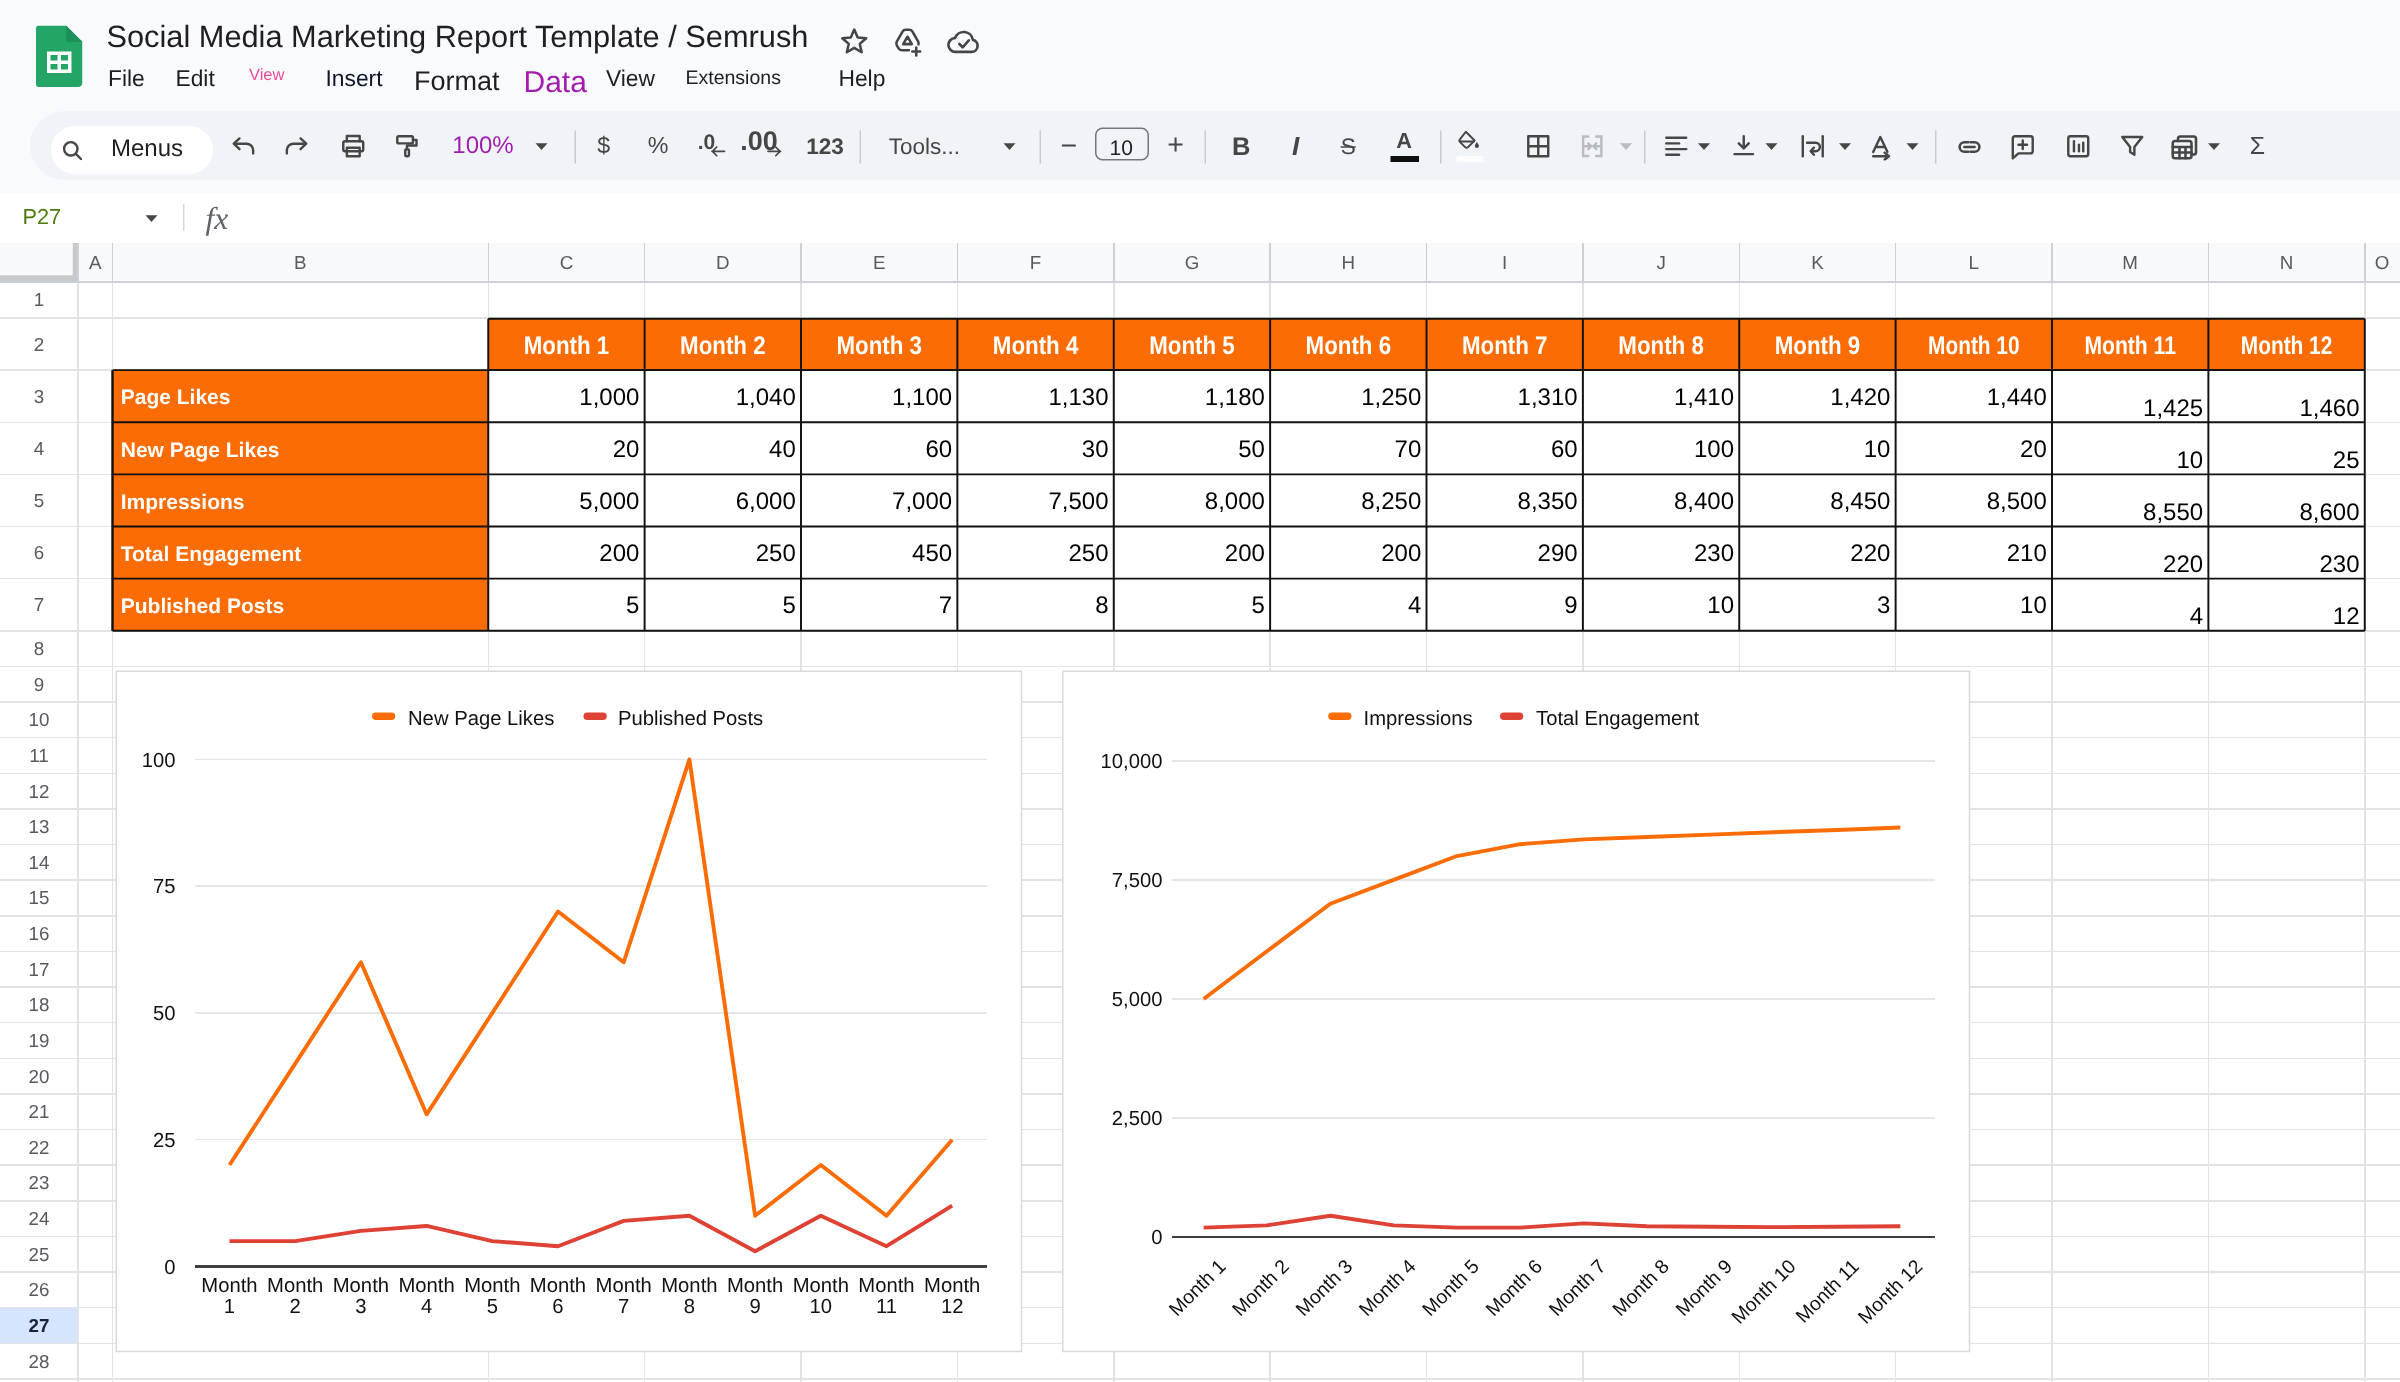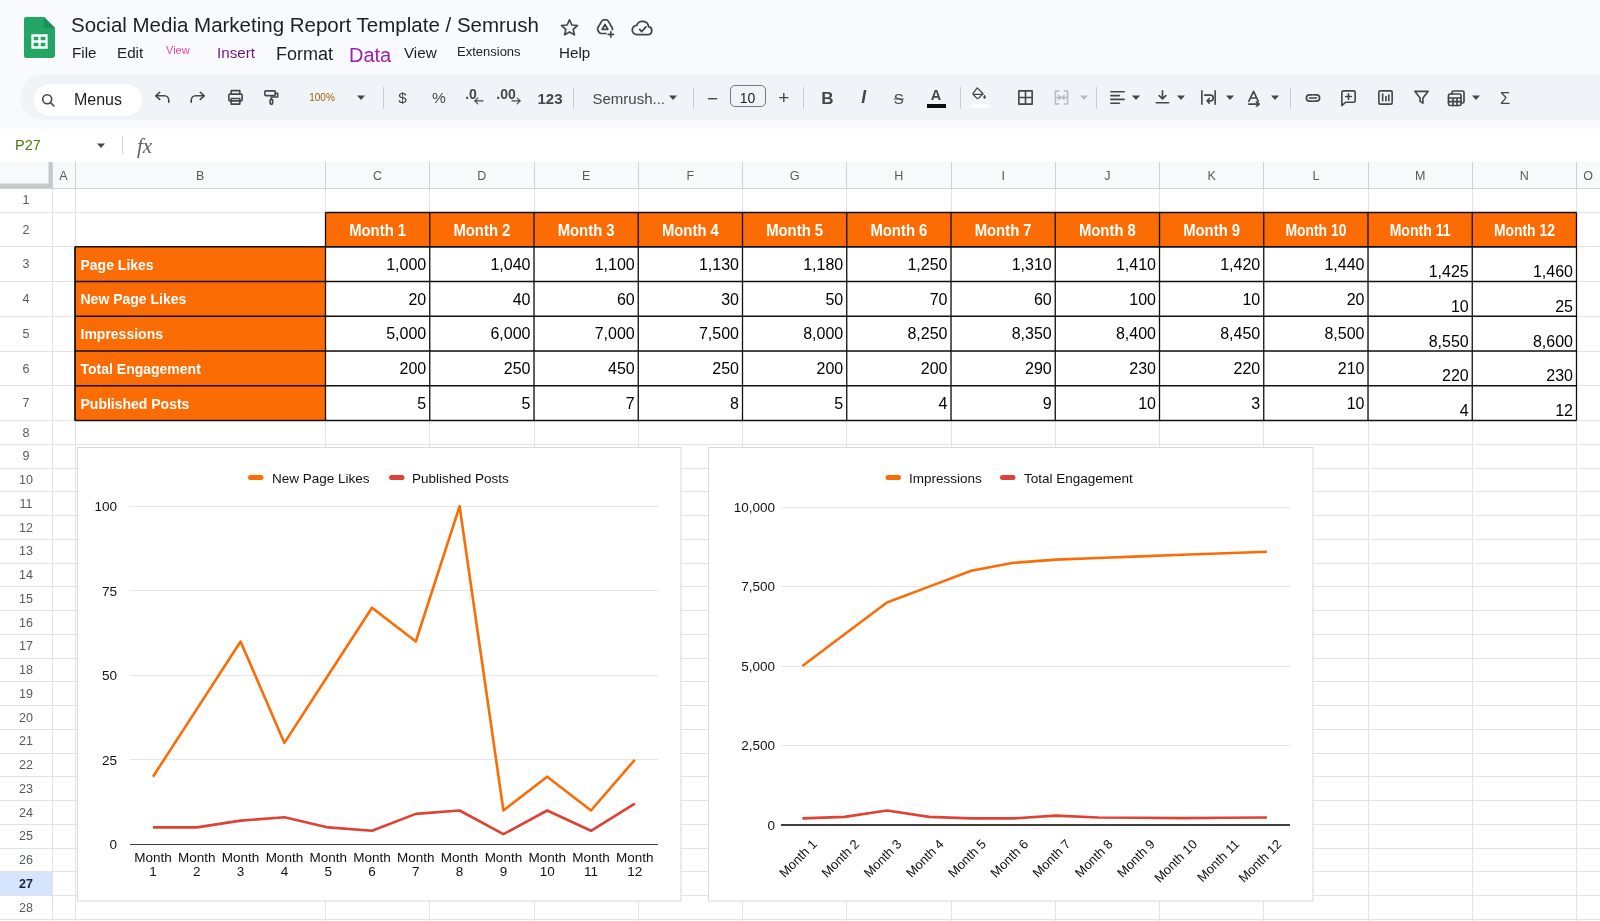--- a/index.html
+++ b/index.html
@@ -24,21 +24,21 @@
     <circle cx="15.3" cy="15.8" r="4" fill="#f8fafd" stroke="none"></circle>
     <path d="M15.3 13.4 v4.8 M12.9 15.8 h4.8" stroke-width="1.55"></path>
   </svg>
 <svg style="position:absolute;left:631.0px;top:16.5px" width="22" height="22" viewBox="0 0 20 20" fill="none" stroke="#444746" stroke-width="1.7" stroke-linecap="round" stroke-linejoin="round">
     <path d="M5.5 16 a4.2 4.2 0 0 1 -0.3 -8.4 A5.6 5.6 0 0 1 16 8.7 a3.7 3.7 0 0 1 -0.9 7.3 Z" stroke-width="1.6"></path>
     <path d="M7.8 11.2 L9.8 13.2 L13.5 9.0" stroke-width="1.6"></path>
   </svg>
 <div style="position:absolute;left:72px;top:44.5px;font-size:15.2px;color:#1f1f1f;line-height:1">File</div>
 <div style="position:absolute;left:117px;top:44.5px;font-size:15.2px;color:#1f1f1f;line-height:1">Edit</div>
 <div style="position:absolute;left:166px;top:44.5px;font-size:11px;color:#ec4899;line-height:1">View</div>
-<div style="position:absolute;left:217px;top:44.5px;font-size:15.2px;color:#701a75;line-height:1">Insert</div>
+<div style="position:absolute;left:217px;top:44.5px;font-size:15.2px;color:#0f172a;line-height:1">Insert</div>
 <div style="position:absolute;left:276px;top:44.5px;font-size:18px;color:#1f1f1f;line-height:1">Format</div>
 <div style="position:absolute;left:349px;top:44.5px;font-size:20px;color:#a21caf;line-height:1">Data</div>
 <div style="position:absolute;left:404px;top:44.5px;font-size:15.2px;color:#1f1f1f;line-height:1">View</div>
 <div style="position:absolute;left:457px;top:44.5px;font-size:13px;color:#1f1f1f;line-height:1">Extensions</div>
 <div style="position:absolute;left:559px;top:44.5px;font-size:15.2px;color:#1f1f1f;line-height:1">Help</div>
 <div style="position:absolute;left:34px;top:84px;width:108px;height:31.5px;background:#fff;border-radius:16px;box-shadow:0 0 0 0 #0000"></div>
 <svg style="position:absolute;left:40.0px;top:91.5px" width="16" height="16" viewBox="0 0 20 20" fill="none" stroke="#444746" stroke-width="1.7" stroke-linecap="round" stroke-linejoin="round">
     <circle cx="9" cy="9" r="5.6" stroke-width="2"></circle>
     <line x1="13.2" y1="13.2" x2="17.5" y2="17.5" stroke-width="2"></line>
   </svg>
@@ -54,43 +54,43 @@
 <svg style="position:absolute;left:225.5px;top:88.0px" width="19" height="19" viewBox="0 0 20 20" fill="none" stroke="#444746" stroke-width="1.7" stroke-linecap="round" stroke-linejoin="round">
     <path d="M5.5 6.5 V2.8 H14.5 V6.5"></path>
     <rect x="3" y="6.5" width="14" height="7" rx="1.2"></rect>
     <rect x="5.5" y="11" width="9" height="6"></rect>
   </svg>
 <svg style="position:absolute;left:261.5px;top:88.0px" width="19" height="19" viewBox="0 0 20 20" fill="none" stroke="#444746" stroke-width="1.7" stroke-linecap="round" stroke-linejoin="round">
     <rect x="3" y="3" width="11" height="5" rx="1"></rect>
     <path d="M14 5.5 h2.5 v4 H9.8 v2.6"></path>
     <rect x="8.6" y="12" width="2.6" height="5" rx="1"></rect>
   </svg>
-<div style="position:absolute;left:322.0px;top:97.5px;transform:translate(-50%,-50%);font-size:10px;font-weight:normal;color:#a16207;white-space:nowrap;line-height:1">100%</div>
+<div style="position:absolute;left:322.0px;top:97.5px;transform:translate(-50%,-50%);font-size:16px;font-weight:normal;color:#a21caf;white-space:nowrap;line-height:1">100%</div>
 <svg style="position:absolute;left:356.0px;top:94.5px" width="10" height="6" viewBox="0 0 10 6">
     <path d="M1 0.5 L5 5 L9 0.5 Z" fill="#444746"></path>
   </svg>
 <div style="position:absolute;left:382.5px;top:86.5px;width:1px;height:22px;background:#c7cad1"></div>
 <div style="position:absolute;left:572.5px;top:86.5px;width:1px;height:22px;background:#c7cad1"></div>
 <div style="position:absolute;left:692.5px;top:86.5px;width:1px;height:22px;background:#c7cad1"></div>
 <div style="position:absolute;left:802.5px;top:86.5px;width:1px;height:22px;background:#c7cad1"></div>
 <div style="position:absolute;left:960px;top:86.5px;width:1px;height:22px;background:#c7cad1"></div>
 <div style="position:absolute;left:1096px;top:86.5px;width:1px;height:22px;background:#c7cad1"></div>
 <div style="position:absolute;left:1289.5px;top:86.5px;width:1px;height:22px;background:#c7cad1"></div>
 <div style="position:absolute;left:402.5px;top:97.5px;transform:translate(-50%,-50%);font-size:15.5px;font-weight:normal;color:#444746;white-space:nowrap;line-height:1">$</div>
 <div style="position:absolute;left:438.8px;top:97.5px;transform:translate(-50%,-50%);font-size:15.5px;font-weight:normal;color:#444746;white-space:nowrap;line-height:1">%</div>
 <div style="position:absolute;left:471.0px;top:94.0px;transform:translate(-50%,-50%);font-size:14px;font-weight:bold;color:#444746;white-space:nowrap;line-height:1">.0</div>
 <svg style="position:absolute;left:471.5px;top:97.0px" width="13" height="13" viewBox="0 0 20 20" fill="none" stroke="#444746" stroke-width="1.7" stroke-linecap="round" stroke-linejoin="round">
     <path d="M17 6 H4 M9 1.5 L4.5 6 L9 10.5"></path>
   </svg>
-<div style="position:absolute;left:506.0px;top:94.0px;transform:translate(-50%,-50%);font-size:14px;font-weight:bold;color:#444746;white-space:nowrap;line-height:1">.00</div>
+<div style="position:absolute;left:506.0px;top:94.0px;transform:translate(-50%,-50%);font-size:18px;font-weight:bold;color:#444746;white-space:nowrap;line-height:1">.00</div>
 <svg style="position:absolute;left:509.5px;top:97.0px" width="13" height="13" viewBox="0 0 20 20" fill="none" stroke="#444746" stroke-width="1.7" stroke-linecap="round" stroke-linejoin="round">
     <path d="M3 6 H16 M11 1.5 L15.5 6 L11 10.5"></path>
   </svg>
 <div style="position:absolute;left:550.0px;top:97.5px;transform:translate(-50%,-50%);font-size:15px;font-weight:bold;color:#444746;white-space:nowrap;line-height:1">123</div>
-<div style="position:absolute;left:592.5px;top:97.5px;transform:translate(0,-50%);font-size:15px;font-weight:normal;color:#444746;white-space:nowrap;line-height:1">Semrush...</div>
+<div style="position:absolute;left:592.5px;top:97.5px;transform:translate(0,-50%);font-size:15px;font-weight:normal;color:#444746;white-space:nowrap;line-height:1">Tools...</div>
 <svg style="position:absolute;left:667.5px;top:94.5px" width="10" height="6" viewBox="0 0 10 6">
     <path d="M1 0.5 L5 5 L9 0.5 Z" fill="#444746"></path>
   </svg>
 <div style="position:absolute;left:712.5px;top:97.5px;transform:translate(-50%,-50%);font-size:19px;font-weight:normal;color:#444746;white-space:nowrap;line-height:1">−</div>
 <div style="position:absolute;left:730px;top:85px;width:35.5px;height:22px;border:1.5px solid #747775;border-radius:5px;box-sizing:border-box"></div>
 <div style="position:absolute;left:747.5px;top:97.5px;transform:translate(-50%,-50%);font-size:14px;font-weight:normal;color:#202124;white-space:nowrap;line-height:1">10</div>
 <div style="position:absolute;left:783.8px;top:97.0px;transform:translate(-50%,-50%);font-size:19px;font-weight:normal;color:#444746;white-space:nowrap;line-height:1">+</div>
 <div style="position:absolute;left:827.5px;top:97.5px;transform:translate(-50%,-50%);font-size:17px;font-weight:bold;color:#444746;white-space:nowrap;line-height:1">B</div>
 <div style="position:absolute;left:863.8px;top:97.5px;transform:translate(-50%,-50%);font-size:17.5px;font-weight:bold;color:#444746;font-style:italic;white-space:nowrap;line-height:1">I</div>
 <div style="position:absolute;left:898.8px;top:97.5px;transform:translate(-50%,-50%);font-size:15px;font-weight:normal;color:#444746;text-decoration:line-through;white-space:nowrap;line-height:1">S</div>

